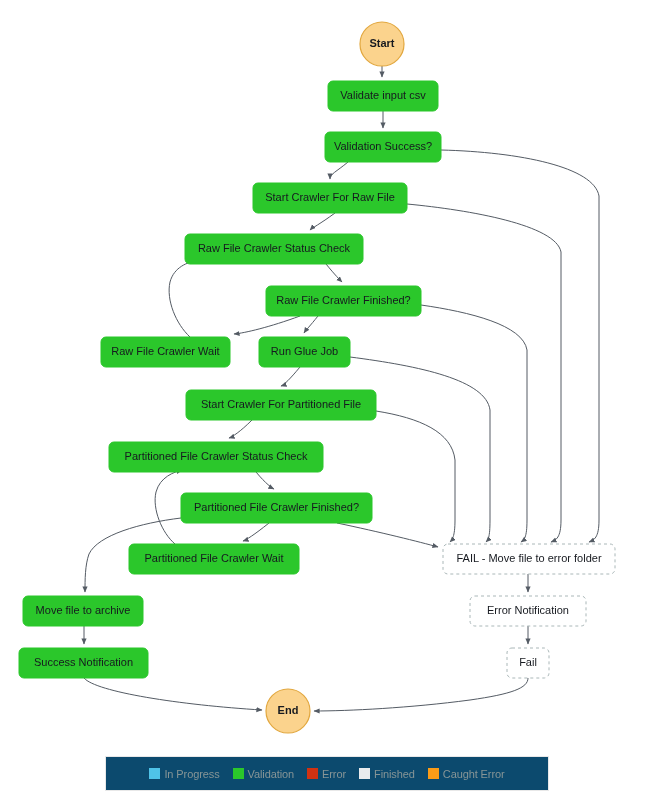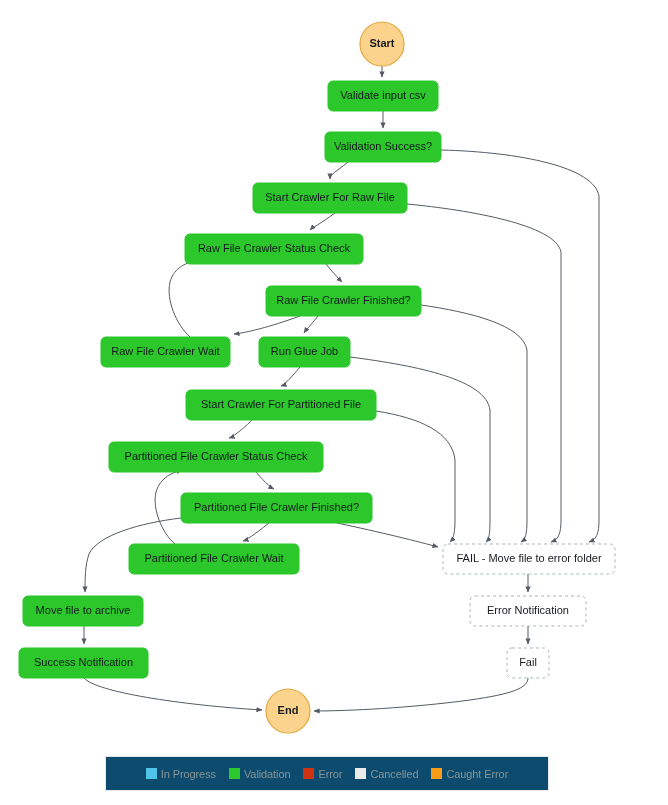--- a/index.html
+++ b/index.html
@@ -212,19 +212,19 @@
     <div class="legend-item">
       <span class="legend-swatch" style="background: rgb(43, 199, 43);"></span>
       <span class="legend-text">Validation</span>
     </div>
     <div class="legend-item">
       <span class="legend-swatch" style="background: rgb(209, 50, 18);"></span>
       <span class="legend-text">Error</span>
     </div>
     <div class="legend-item">
       <span class="legend-swatch" style="background: rgb(233, 235, 237);"></span>
-      <span class="legend-text">Cancelled</span>
+      <span class="legend-text">Finished</span>
     </div>
     <div class="legend-item">
       <span class="legend-swatch" style="background: rgb(250, 156, 23);"></span>
       <span class="legend-text">Caught Error</span>
     </div>
   </div>
 
 </body></html>

